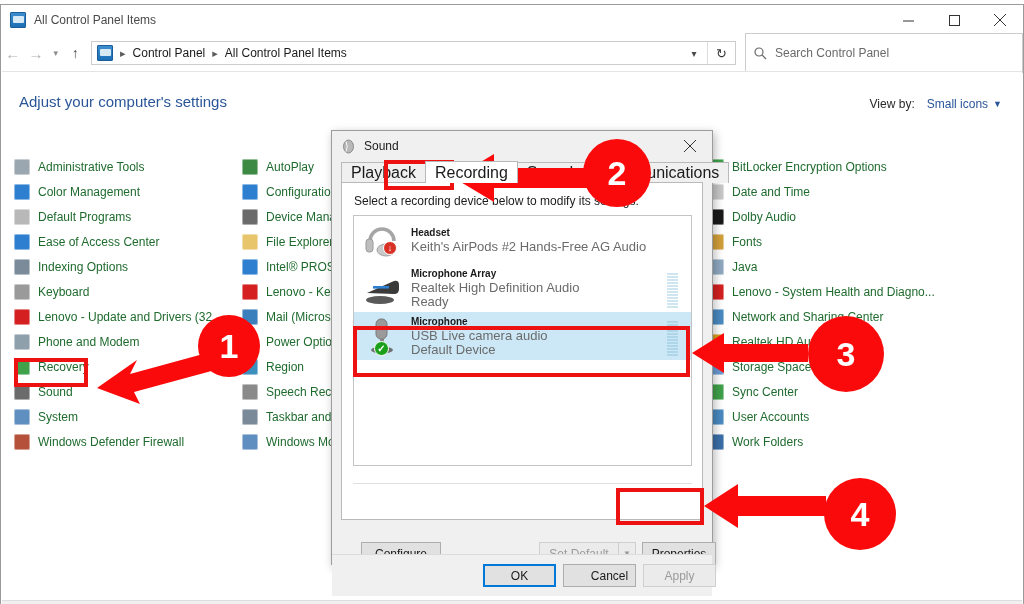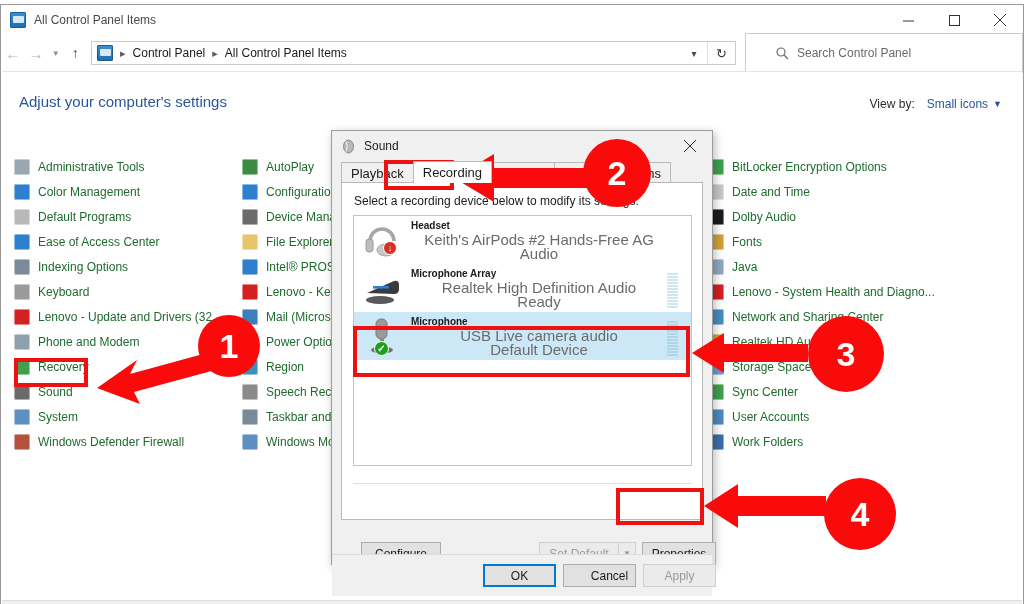--- a/index.html
+++ b/index.html
@@ -80,21 +80,21 @@
   }
   #addr-refresh {
     position:absolute; right:0; top:0; width:28px; height:22px;
     border-left:1px solid #dcdcdc;
     display:flex; align-items:center; justify-content:center;
     font-size:13px; color:#3a3a3a;
   }
   #searchbox {
     margin-left:9px; height:40px; flex:0 0 278px;
     border:1px solid #cccccc; background:#ffffff;
-    display:flex; align-items:center;padding-left:22px;
+    display:flex; align-items:center;
   }
   #search-icon { margin-left:8px; color:#6a6a6a; display:flex; }
   #search-placeholder { margin-left:8px; font-size:12px; color:#6a6a6a; }
 
   
   #content {
     position:absolute; left:1px; top:66px; width:1020px; height:530px;
     background:#ffffff; border-top:1px solid #e4e4e4;
     overflow:hidden;
   }
@@ -146,21 +146,21 @@
   #sd-body {
     position:absolute; left:0; top:30px; width:380px; height:403px;
   }
 
   
   #sd-tabs {
     position:absolute; left:9px; top:0; height:22px;
     display:flex; align-items:flex-end;
   }
   .sd-tab {
-    height:21px; padding:0 9px; font-size:13px; color:#1a1a1a;
+    height:21px; padding:0 9px; font-size:16px; color:#1a1a1a;
     background:#f0f0f0; border:1px solid #b9b9b9; border-bottom:none;
     display:flex; align-items:center; margin-right:-1px;text-align:center;
   }
   .sd-tab.active { background:#ffffff; height:22px; position:relative; z-index:3;}
 
   #sd-panel {
     position:absolute; left:9px; top:21px; width:362px; height:338px;
     background:#ffffff; border:1px solid #b9b9b9;
   }
   #sd-instruction {
@@ -171,21 +171,21 @@
     border:1px solid #c4c4c4; background:#ffffff; overflow:hidden;
   }
   .device-row {
     height:48px; display:flex; align-items:center; position:relative;
     padding-left:7px;
   }
   .device-row.selected { background:#cce8f7; }
   .dev-icon { width:44px; height:42px; flex:none; position:relative; }
   .dev-text { margin-left:6px; flex:1; }
   .dev-name { font-size:10px; color:#1a1a1a; font-weight:bold; line-height:14px; }
-  .dev-sub  { font-size:15px; color:#6b6b6b; line-height:14px;text-align:center; }
+  .dev-sub  { font-size:13px; color:#6b6b6b; line-height:14px; }
   .meter {
     width:11px; height:40px; margin-right:13px; flex:none;
     display:flex; flex-direction:column-reverse; gap:1px;
   }
   .meter i { display:block; height:2px; background:#cfe6f0; }
   .device-row.selected .meter i { background:#aed6e8; }
 
   #sd-sep {
     position:absolute; left:11px; top:300px; width:339px; height:1px; background:#dfdfdf;
   }

